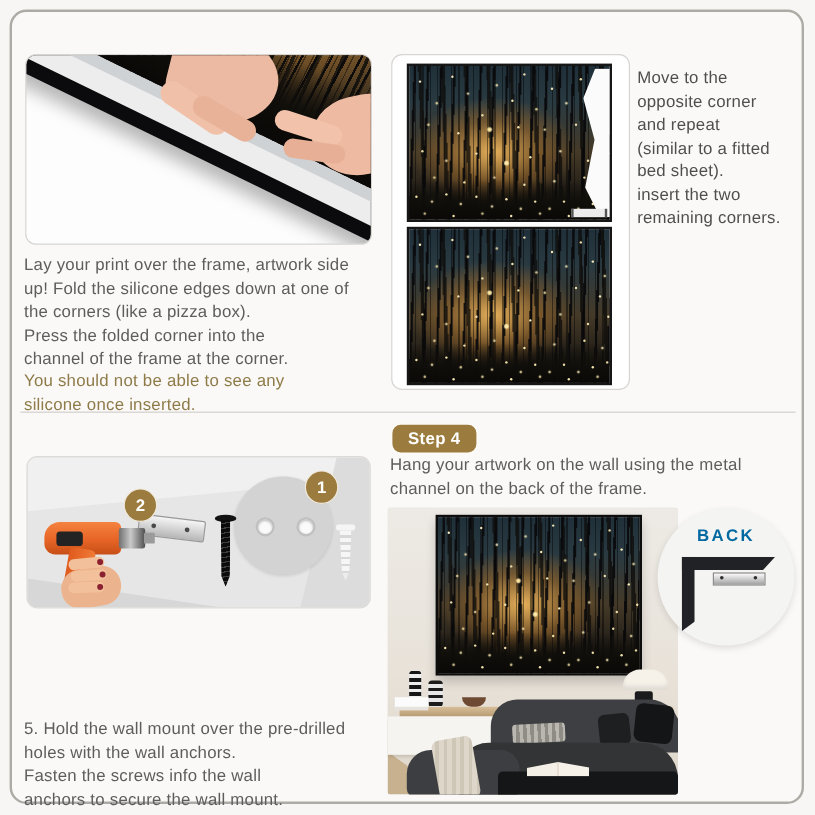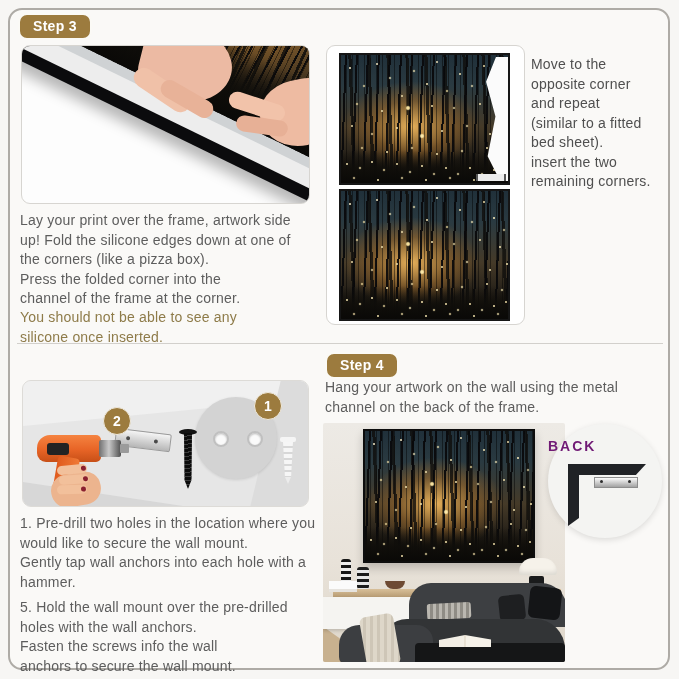--- a/index.html
+++ b/index.html
@@ -139,37 +139,36 @@
   .chaise{position:absolute;left:16px;top:202px;width:94px;height:40px;background:#3c3e41;border-radius:20px 16px 8px 8px;}
   .throw{position:absolute;left:40px;top:192px;width:34px;height:52px;border-radius:6px;transform:rotate(-10deg);
     background:repeating-linear-gradient(100deg,#ded7c9 0 4px,#cec6b7 4px 7px);}
   .coffee-table{position:absolute;left:92px;top:220px;width:150px;height:22px;background:#151617;border-radius:4px;}
   .book-open{position:absolute;left:116px;top:212px;width:52px;height:12px;
     background:linear-gradient(90deg,#f3efe6 0 48%,#dcd2c0 50%,#f6f2e9 52% 100%);
     clip-path:polygon(0 42%,50% 0,100% 38%,100% 100%,0 100%);}
 
   .back-circle{left:548px;top:424px;width:114px;height:114px;border-radius:50%;background:#f4f4f2;
     box-shadow:0 2px 6px rgba(0,0,0,.12);z-index:8;}
-  .back-label{position:absolute;left:0;top:14px;width:100%;text-align:left;color:#701a75;
+  .back-label{position:absolute;left:0;top:14px;width:100%;text-align:center;color:#0369a1;
     font-size:14px;font-weight:700;letter-spacing:2px;}
   .back-h{position:absolute;left:20px;top:40px;width:78px;height:11px;background:#20222\6;
     background:#202226;clip-path:polygon(0 0,100% 0,87% 100%,0 100%);}
   .back-v{position:absolute;left:20px;top:40px;width:11px;height:62px;background:#202226;
     clip-path:polygon(0 0,100% 0,100% 87%,0 100%);}
   .back-bracket{position:absolute;left:46px;top:53px;width:42px;height:9px;border:1px solid #8d8d8d;
     background:linear-gradient(180deg,#fbfbfb,#a2a2a2);}
   .back-bracket i{position:absolute;top:2px;width:3px;height:3px;border-radius:50%;background:#2d2d2d;}
 </style>
 </head>
 <body>
 
 <div class="canvas">
   <div class="outer-border"></div>
 
-  <div class="step-badge" style="left:18px;top:13px;">Step 3</div>
 
   <div class="photo-box s3-photo">
     <div class="assembly">
       <div class="mat"></div>
       <div class="silver"></div>
       <div class="art forest-art">
         <div class="trees"></div>
           <div class="ground"></div>
       </div>
     </div>
@@ -255,24 +254,20 @@
         </div>
       <div class="hand4-f" style="left:32px;top:58px;transform:rotate(-4deg);">
           <i></i>
         </div>
       <div class="hand4-f" style="left:30px;top:68px;transform:rotate(-2deg);">
           <i></i>
         </div>
     </div>
   </div>
 
-  <div class="body-text pre" style="left:20px;top:514px;width:302px;">1. Pre-drill two holes in the location where you
-would like to secure the wall mount.
-Gently tap wall anchors into each hole with a
-hammer.</div>
   <div class="body-text pre" style="left:20px;top:598px;width:302px;">5. Hold the wall mount over the pre-drilled
 holes with the wall anchors.
 Fasten the screws info the wall
 anchors to secure the wall mount.</div>
 
   <div class="step-badge" style="left:325px;top:352px;">Step 4</div>
 
   <div class="body-text pre" style="left:325px;top:378px;width:336px;">Hang your artwork on the wall using the metal
 channel on the back of the frame.</div>
 

